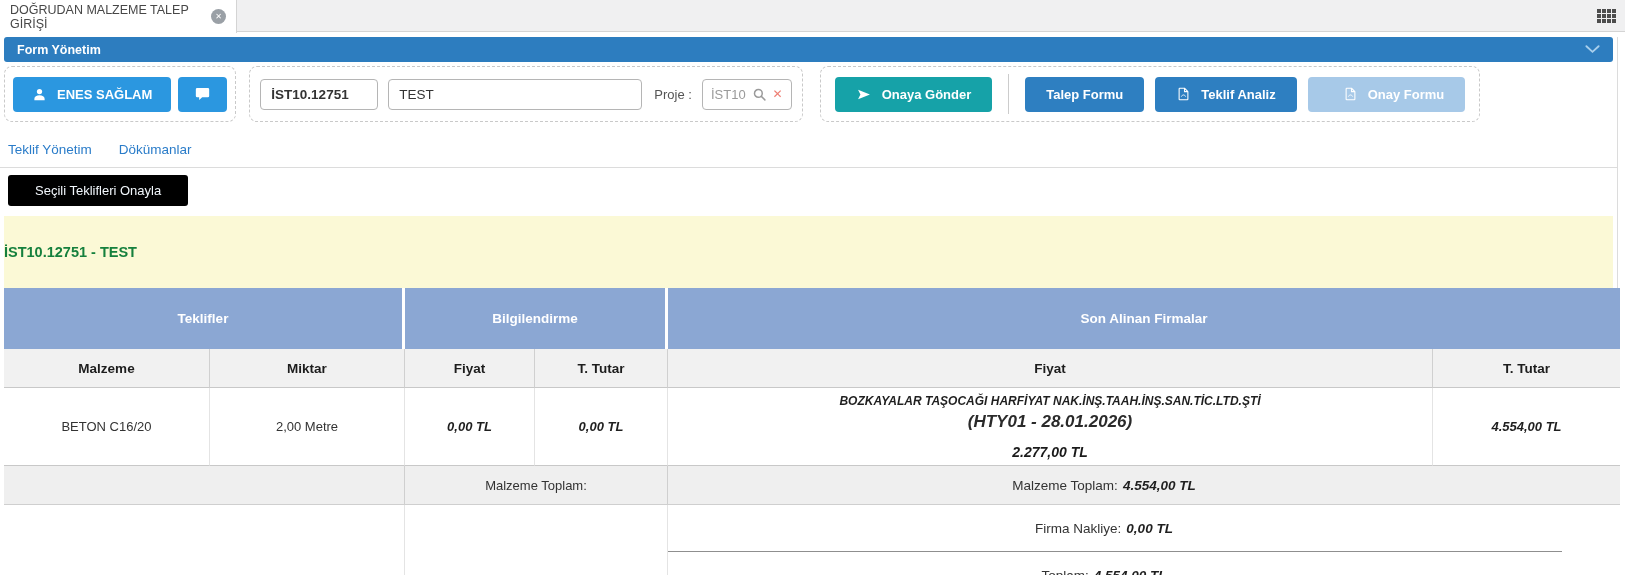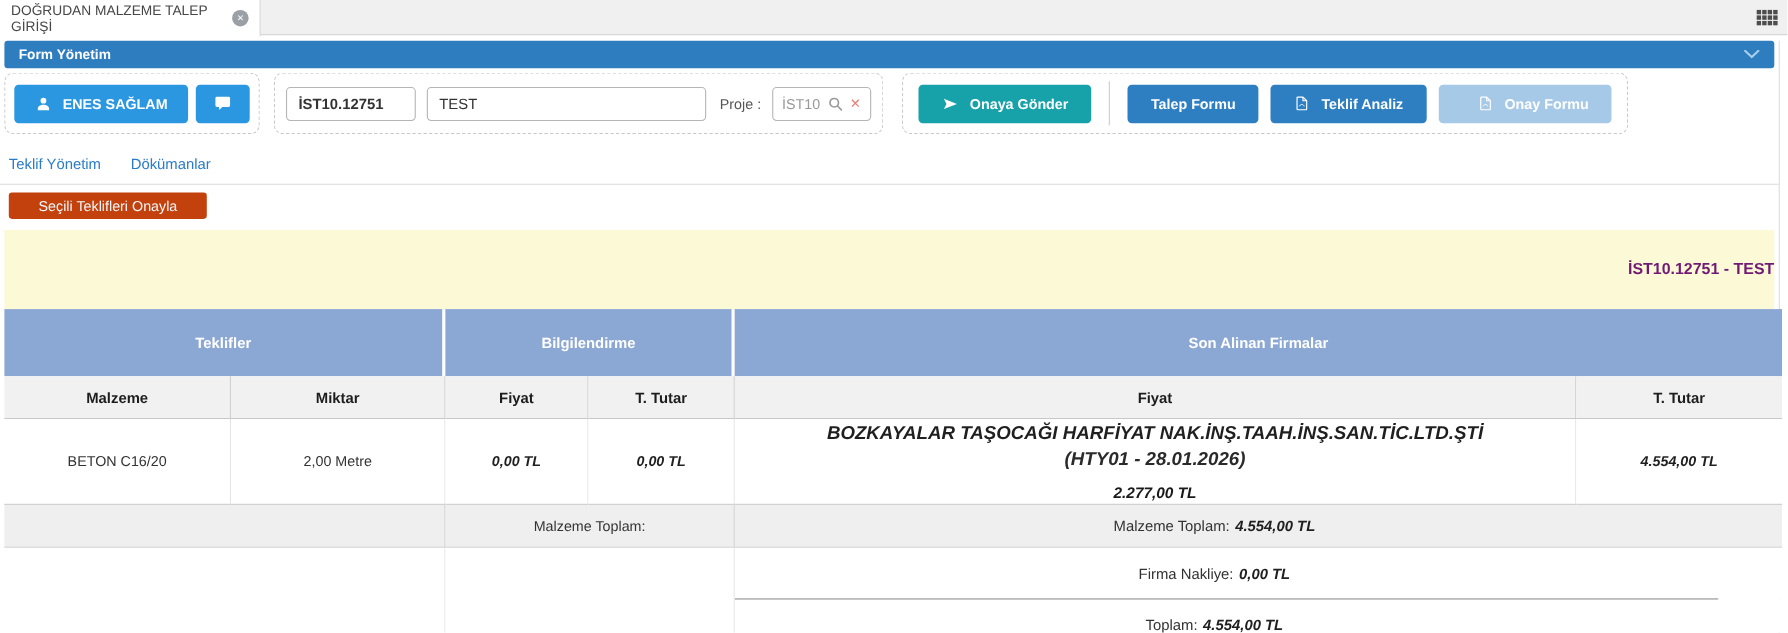--- a/index.html
+++ b/index.html
@@ -57,28 +57,28 @@
           display:flex; align-items:stretch; padding-left:8px; }
   .tab-link { font-size:13.5px; color:#2a7cc9; text-decoration:none; align-self:center;
               margin-right:27px; cursor:pointer; }
   .tab-active-wrap { position:relative; display:flex; align-items:center; background:#fff;
                      margin-bottom:-1px; padding:0 15px; border-left:1px solid #e6e6e6;
                      border-right:1px solid #e6e6e6; }
   .tab-active { font-size:13.5px; color:#333; }
   .red-box { position:absolute; top:2px; bottom:-4px; left:-9px; right:-9px;
              border:3px solid #d9261c; pointer-events:none; }
 
-  .approve-btn { display:block; margin:7px 0 0 8px; background:#c2410c; color:#f2f7fc;
-                 border:none; border-radius:3px; height:24px; padding:4px 27px;
+  .approve-btn { display:block; margin:7px 0 0 8px; background:#000000; color:#f2f7fc;
+                 border:none; border-radius:3px; height:31px; padding:4px 27px;
                  font-size:13px; font-family:inherit; cursor:default; }
 
   
   .banner { margin:10px 4px 0; height:72px; background:#fbf9d6; display:flex;
-            align-items:center; justify-content:flex-end; font-size:14.5px;
-            font-weight:700; color:#701a75; }
+            align-items:center; justify-content:flex-start; font-size:14.5px;
+            font-weight:700; color:#15803d; }
 
   
   .tbl { margin:0 4px; width:1616px; font-size:13px; color:#333; }
   .trow { display:grid; grid-template-columns:206px 195px 130px 133px 765px 187px; }
   .trow > div { display:flex; flex-direction:column; align-items:center; justify-content:center;
                 text-align:center; }
   .sp2 { grid-column:span 2; }
 
   .r-group { height:61px; }
   .r-group > div { background:#8ba7d3; color:#fff; font-weight:700; font-size:13.5px; }
@@ -87,21 +87,21 @@
   .r-head { height:39px; }
   .r-head > div { background:#f1f1f1; font-weight:700; font-size:13.5px; color:#1d1d1d;
                   border-right:1px solid #d0d0d0; border-bottom:1px solid #c8c8c8; }
   .r-head > div:last-child { border-right:none; }
 
   .r-data { height:78px; }
   .r-data > div { background:#fff; border-right:1px solid #e4e4e4;
                   border-bottom:1px solid #c8c8c8; }
   .r-data > div:last-child { border-right:none; }
   .money { font-weight:700; font-style:italic; color:#1f1f1f; }
-  .firma-name { font-size:17px; font-weight:700; font-style:italic; color:#1f1f1f; }
+  .firma-name { font-size:12px; font-weight:700; font-style:italic; color:#1f1f1f; }
   .firma-detail { font-size:17px; font-weight:600; font-style:italic; color:#2a2a2a; margin-top:4px; }
   .firma-price { font-size:14px; font-weight:700; font-style:italic; color:#1a1a1a; margin-top:12px; }
 
   .r-foot1 { height:39px; }
   .r-foot1 > div { background:#efefef; border-bottom:1px solid #cfcfcf; }
   .r-foot1 .csep { border-right:1px solid #cfcfcf; }
   .r-foot2 { height:47px; }
   .r-foot3 { height:46px; }
   .r-foot2 > div, .r-foot3 > div { background:#fff; }
   .r-foot2 .csep, .r-foot3 .csep { border-right:1px solid #e4e4e4; }

